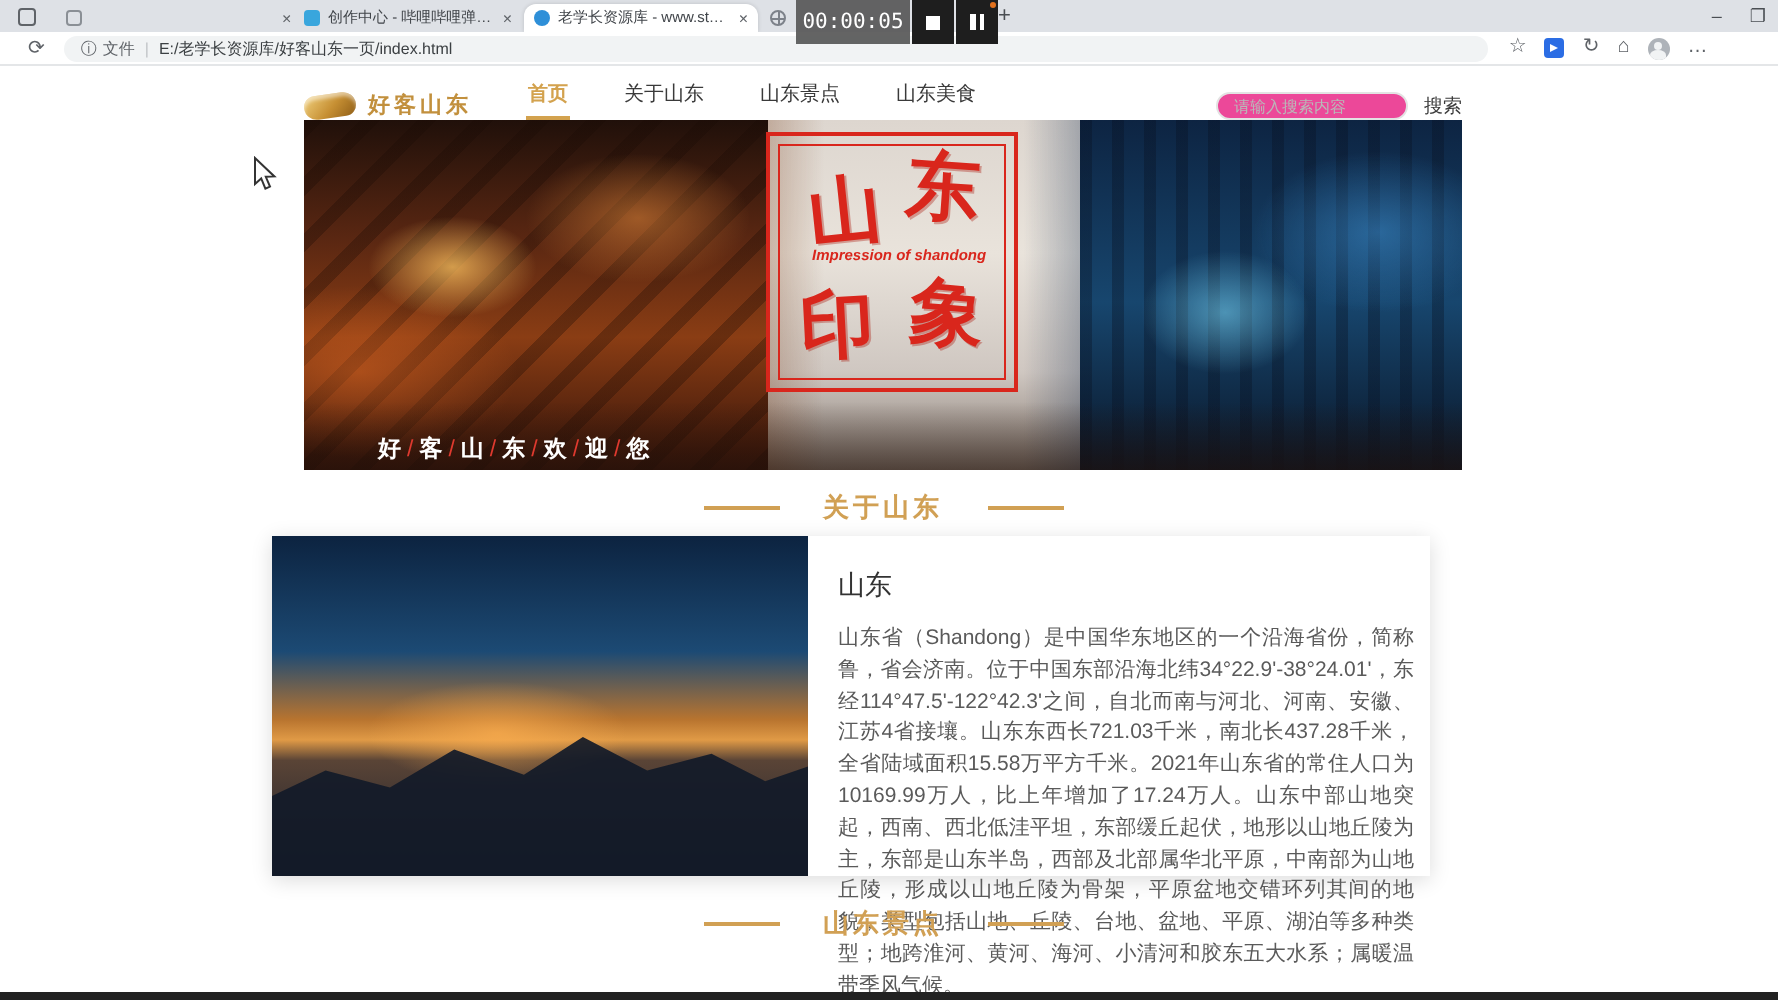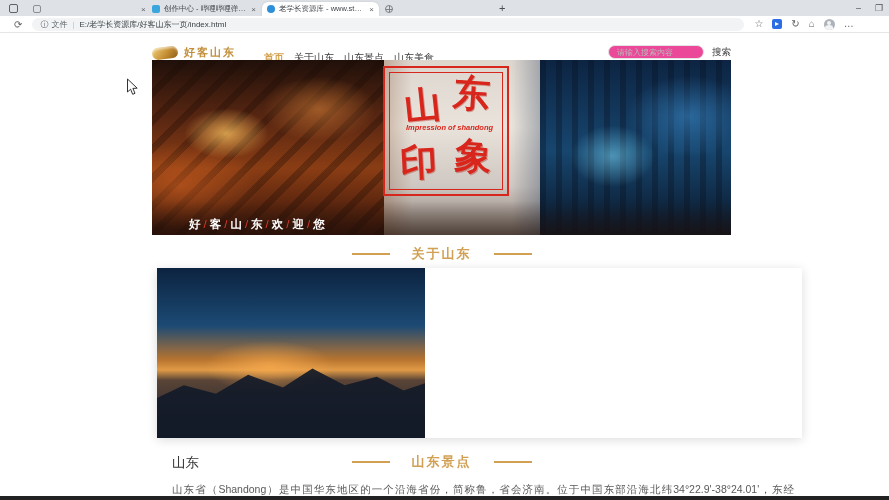--- a/index.html
+++ b/index.html
@@ -48,25 +48,25 @@
   .rec-time { width:57px; background:rgba(88,88,88,.93); color:#fff; font-family:"DejaVu Sans Mono", monospace; font-size:10.5px; display:flex; align-items:center; justify-content:center; }
   .rec-btn { width:21px; background:#1e1e1e; display:flex; align-items:center; justify-content:center; margin-left:1px; position:relative; }
   .rec-stop-sq { width:7px; height:7px; background:#fff; }
   .rec-pause-bars { display:flex; gap:2px; }
   .rec-pause-bars i { display:block; width:2.5px; height:8px; background:#fff; }
   .rec-dot { position:absolute; right:1px; top:1px; width:3px; height:3px; border-radius:50%; background:#e2711d; }
 
   
   .page { position:absolute; left:0; top:33px; width:889px; height:467px; background:#fff; overflow:hidden; }
 
-  .site-nav { position:absolute; left:152px; top:12px; width:579px; height:26px; display:flex; align-items:flex-start; background:#fff; }
+  .site-nav { position:absolute; left:152px; top:1px; width:579px; height:26px; display:flex; align-items:flex-end; background:#fff; }
   .logo { display:flex; align-items:center; margin-right:26px; }
   .logo-ic { width:26px; height:12px; background:linear-gradient(135deg,#e9c46f 10%,#c68f33 55%,#8f5e17 100%); border-radius:6px 7px 6px 7px; transform:rotate(-8deg); box-shadow:inset 0 2px 2px rgba(255,255,255,.5); margin-right:6px; }
   .logo-text { font-size:11px; font-weight:bold; color:#c2903d; letter-spacing:2px; }
-  .nav-links { display:flex; align-items:center; gap:6px; }
+  .nav-links { display:flex; align-items:center; gap:24px; }
   .nav-item { font-size:10px; color:#3a3a3a; padding:6px 2px; position:relative; }
   .nav-item.active { color:#d3a24e; font-weight:bold; }
   .nav-item.active::after { content:""; position:absolute; left:50%; transform:translateX(-50%); bottom:0; width:22px; height:2px; background:#d3a24e; }
   .nav-search { margin-left:auto; display:flex; align-items:center; }
   .search-input { width:96px; height:14px; border:1px solid #e3e3e3; background:#ec4899; border-radius:8px; font-size:8px; padding:0 8px; color:#333; outline:none; font-family:"Liberation Sans", sans-serif; }
   .search-input::placeholder { color:#b9b9b9; }
   .search-btn { font-size:9.5px; color:#3a3a3a; margin-left:8px; background:none; border:none; font-family:"Liberation Sans", sans-serif; }
 
   
   .hero { position:absolute; left:152px; top:27px; width:579px; height:175px; display:flex; overflow:hidden; }
@@ -101,21 +101,21 @@
   .welcome .ws { color:#e03a2f; margin:0 2px; }
 
   
   .sec-title { position:absolute; left:152px; width:579px; display:flex; align-items:center; justify-content:center; }
   .sec-title .line { width:38px; height:2px; background:#d1a054; margin:0 22px; }
   .sec-title .txt { font-size:13px; font-weight:bold; color:#d1a054; letter-spacing:2px; }
   .sec-about { top:212px; }
   .sec-spots { top:420px; }
 
   
-  .about-card { position:absolute; left:157px; top:235px; width:645px; height:170px; background:#fff; box-shadow:0 2px 10px rgba(0,0,0,.14); display:flex;flex-direction:column; }
+  .about-card { position:absolute; left:136px; top:235px; width:579px; height:170px; background:#fff; box-shadow:0 2px 10px rgba(0,0,0,.14); display:flex; }
   .about-photo { width:268px; height:100%; position:relative; overflow:hidden; flex:0 0 auto;
     background:
       radial-gradient(ellipse 90px 36px at 42% 58%, rgba(255,176,80,.65), transparent 72%),
       linear-gradient(180deg,#0c2340 0%,#1c4a74 34%,#b8742f 54%,#e09a46 60%,#5a4436 66%,#151d2b 100%); }
   .about-photo .mountain { position:absolute; left:0; bottom:0; width:100%; height:62%; background:#121a28;
     clip-path:polygon(0 100%, 0 62%, 10% 50%, 22% 58%, 34% 40%, 47% 52%, 58% 34%, 70% 50%, 82% 42%, 92% 55%, 100% 48%, 100% 100%); opacity:.92; }
   .about-text { flex:1 1 auto; padding:16px 8px 10px 15px; }
   .about-text h3 { font-size:13.5px; color:#333; font-weight:normal; margin-bottom:10px; }
   .about-text p { font-size:10.5px; color:#5a5a5a; line-height:15.8px; text-align:justify; }
 
@@ -167,20 +167,33 @@
     </div>
 
     <div class="newtab-btn">+</div>
 
     <div class="win-controls">
       <span class="win-btn">–</span>
       <span class="win-btn">❐</span>
     </div>
   </div>
 
+  <div class="rec-overlay">
+    <div class="rec-time">00:00:05</div>
+    <div class="rec-btn">
+      <span class="rec-stop-sq"></span>
+    </div>
+    <div class="rec-btn">
+      <span class="rec-pause-bars">
+          <i></i>
+          <i></i>
+        </span>
+      <span class="rec-dot"></span>
+    </div>
+  </div>
 
   <div class="toolbar">
     <span class="tb-refresh">⟳</span>
     <div class="addr-pill">
       <span class="info-ic">ⓘ</span>
       <span class="scheme">文件</span>
       <span class="sep">|</span>
       <span class="url">E:/老学长资源库/好客山东一页/index.html</span>
     </div>
     <div class="tb-icons">

